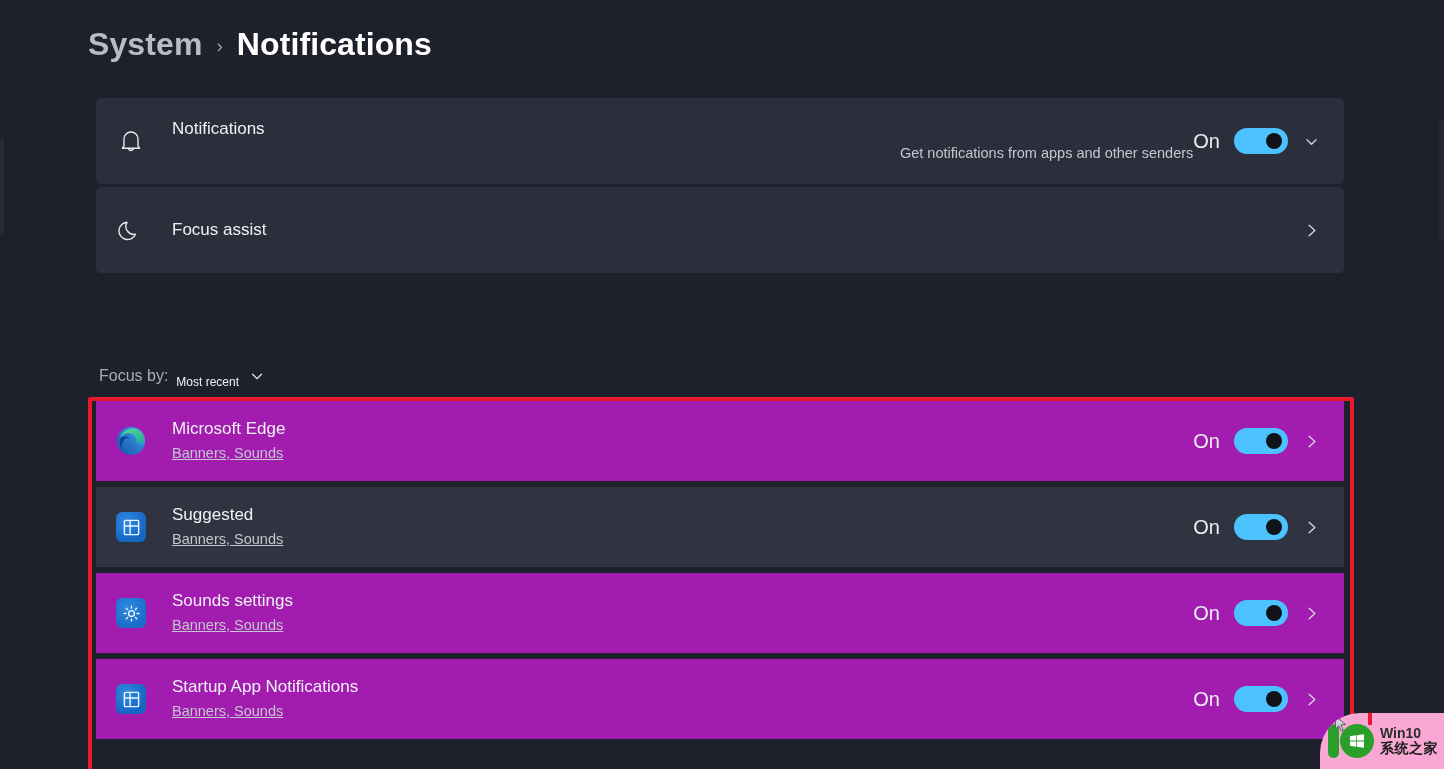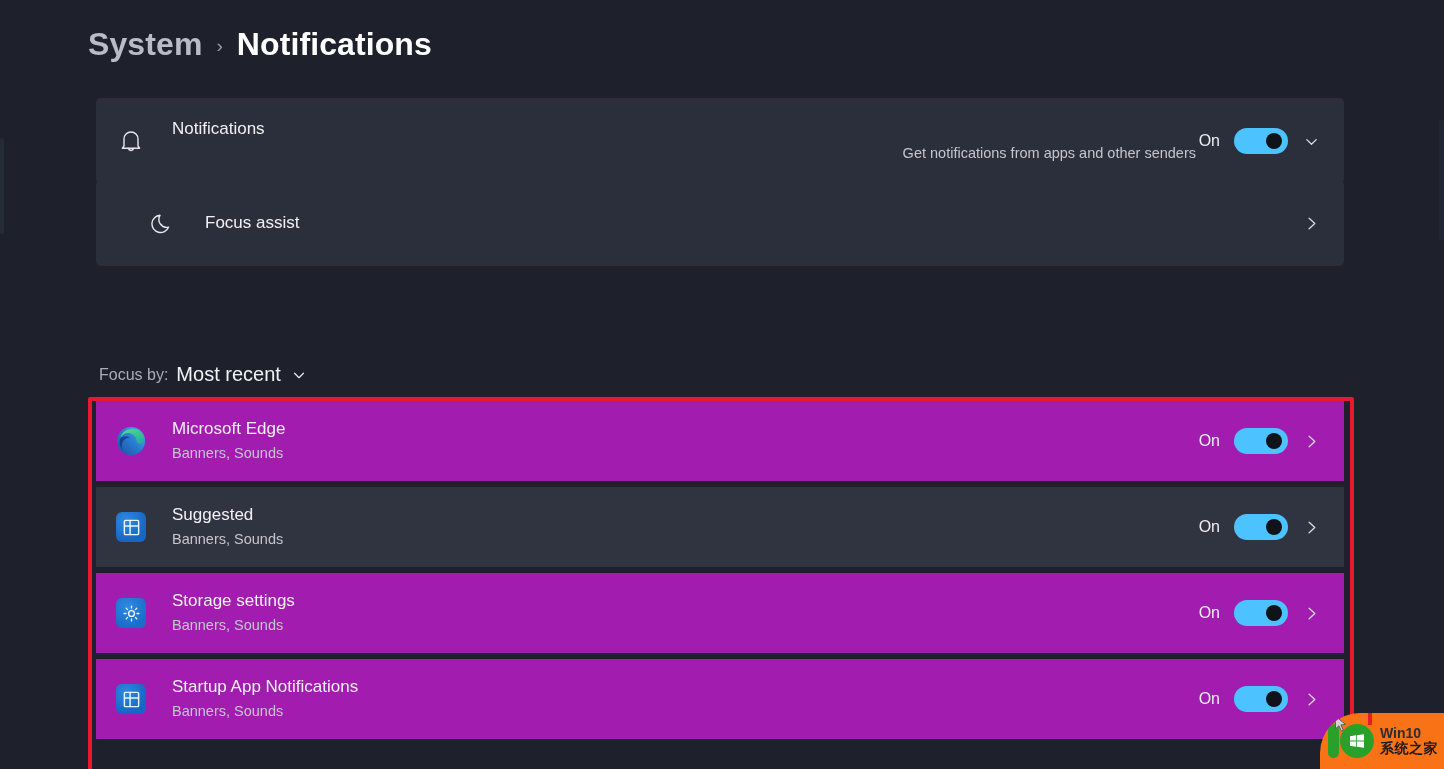--- a/index.html
+++ b/index.html
@@ -35,34 +35,34 @@
     font-size: 32px; font-weight: 600; color: #ffffff; letter-spacing: .1px;
   }
 
   
   .card {
     position: absolute; left: 96px; width: 1248px;
     background: #2b2f3b; border-radius: 5px;
     display: flex; align-items: center;
   }
   .card.c1 { top: 98px; height: 86px; }
-  .card.c2 { top: 180px; height: 86px; padding-left: 33px; }
+  .card.c2 { top: 187px; height: 86px; }
 
   .card-icon {
     width: 70px; flex: 0 0 70px;
     display: flex; align-items: center; justify-content: center;
     color: #e6e8ec;
   }
   .card-text { flex: 1 1 auto; padding-left: 6px; }
   .card-title { font-size: 17px; color: #f0f1f4; line-height: 1.35; font-weight: 400; }
   .card-sub { font-size: 14.5px; color: #c3c6cf; line-height: 1.5; margin-top: 2px; text-align: right; }
 
   .card-right { display: flex; align-items: center; gap: 0; padding-right: 10px; }
   .onlabel {
-    font-size: 16px; color: #eceef2; margin-right: 14px;
+    font-size: 20px; color: #eceef2; margin-right: 14px;
     min-width: 24px; text-align: right;
   }
 
   
   .toggle {
     width: 54px; height: 26px; border-radius: 13px;
     background: #4cc2ff; position: relative; flex: 0 0 54px;
     cursor: pointer;
   }
   .toggle .knob {
@@ -80,41 +80,41 @@
   
   .section-title {
     position: absolute; left: 96px; top: 321px;
     font-size: 17px; font-weight: 700; color: #f2f3f6;
   }
   .sortrow {
     position: absolute; left: 99px; top: 363px;
     display: flex; align-items: center; gap: 8px;
   }
   .sort-label { font-size: 16px; color: #a9adb8; }
-  .sort-value { font-size: 20px; color: #f1f2f5; }
+  .sort-value { font-size: 12px; color: #f1f2f5; margin-top: 12px; }
   .sort-chev { color: #dfe2e8; display: flex; align-items: center; margin-left: 2px; }
 
   
   .applist {
     position: absolute; left: 96px; top: 401px;
     width: 1248px;
   }
   .approw {
     height: 86px; background: #a21caf;
     display: flex; align-items: center;
     border-bottom: 6px solid #1e212b;
   }
   .approw.hover { background: #30344170; background: #303441; }
   .approw .app-icon {
     width: 70px; flex: 0 0 70px;
     display: flex; align-items: center; justify-content: center;
   }
   .approw .app-text { flex: 1 1 auto; padding-left: 6px; }
   .app-title { font-size: 17px; color: #f0f1f4; line-height: 1.35; }
-  .app-sub { font-size: 14.5px; color: #c3c6cf; line-height: 1.5; margin-top: 2px; }
+  .app-sub { font-size: 14.5px; color: #c3c6cf; line-height: 1.5; margin-top: 2px; text-decoration: underline; }
 
   
   .tile {
     width: 30px; height: 30px; border-radius: 6px;
     display: flex; align-items: center; justify-content: center;
   }
   .tile-blue {
     background: radial-gradient(circle at 35% 30%, #2f8ae0, #1766c4 70%);
   }
   .tile-blue2 {
@@ -127,21 +127,21 @@
     width: 1266px; height: 400px;
     border: 4px solid #e8192c;
     border-radius: 2px;
     pointer-events: none;
   }
 
   
   .watermark {
     position: absolute; right: 0px; bottom: 0px;
     width: 124px; height: 56px;
-    background: #f97316;
+    background: #f9a8d4;
     border-top-left-radius: 40px;
     display: flex; align-items: center; padding-left: 8px; gap: 6px;
     overflow: hidden;
   }
   .wm-logo { display: flex; align-items: center; gap: 1px; }
   .wm-one {
     width: 11px; height: 34px; border-radius: 6px; background: #2aa02a;
   }
   .wm-zero {
     width: 34px; height: 34px; border-radius: 50%; background: #2aa02a;
@@ -293,21 +293,21 @@
     <div class="approw">
       <div class="app-icon">
         <div class="tile tile-blue2">
           <svg width="19" height="19" viewBox="0 0 20 20" fill="none" stroke="#f2faff" stroke-width="1.4">
             <circle cx="10" cy="10" r="3.1"></circle>
             <path d="M10 2.2v2M10 15.8v2M2.2 10h2M15.8 10h2M4.5 4.5l1.4 1.4M14.1 14.1l1.4 1.4M15.5 4.5l-1.4 1.4M5.9 14.1l-1.4 1.4" stroke-linecap="round"></path>
           </svg>
         </div>
       </div>
       <div class="app-text">
-        <div class="app-title">Storage settings</div>
+        <div class="app-title">Sounds settings</div>
         <div class="app-sub">Banners, Sounds</div>
       </div>
       <div class="card-right">
         <span class="onlabel">On</span>
         <div class="toggle">
           <div class="knob"></div>
         </div>
         <div class="chev">
           <svg width="17" height="17" viewBox="0 0 18 18" fill="none" stroke="currentColor" stroke-width="1.4">
             <path d="M6.5 3.5l6 5.5-6 5.5" stroke-linecap="round" stroke-linejoin="round"></path>

